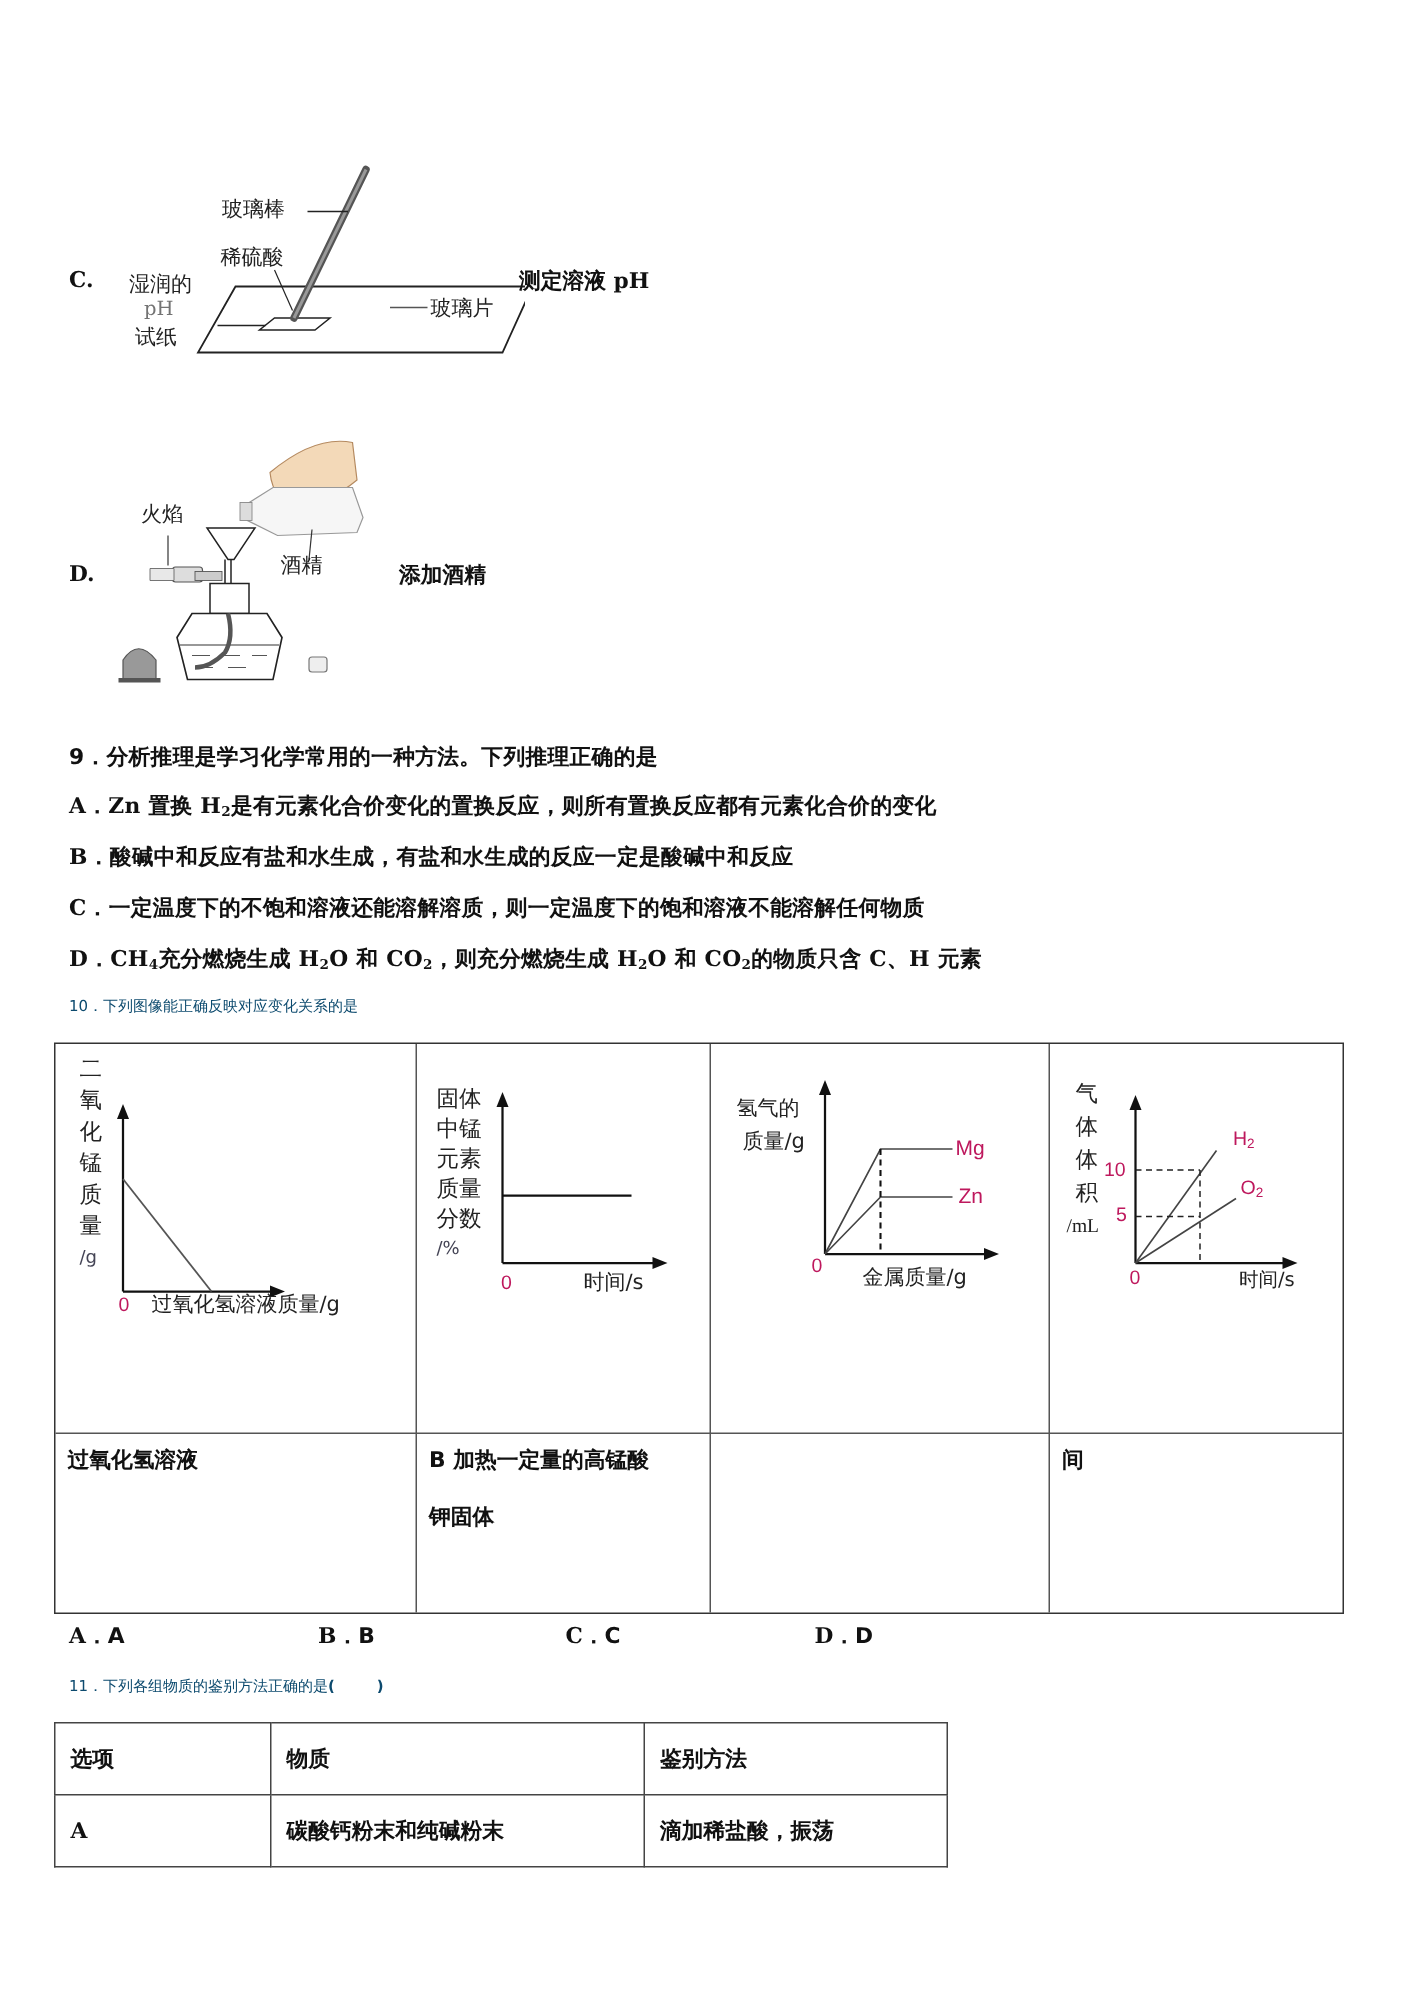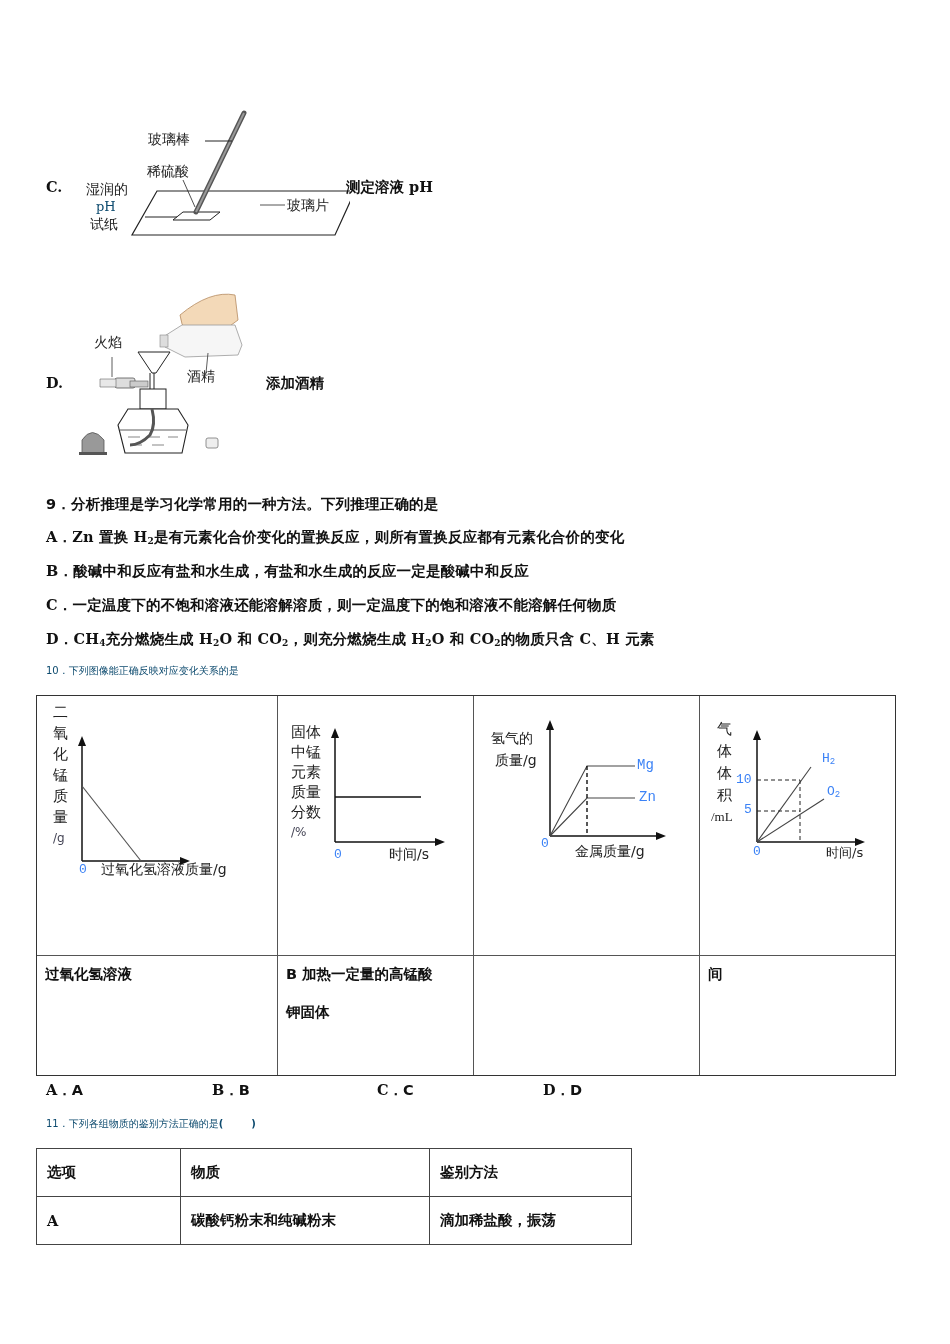--- a/index.html
+++ b/index.html
@@ -12,21 +12,21 @@
   .fig-label { font-family: "DejaVu Sans", sans-serif; font-size: 14px; color: #222; position: absolute; white-space: nowrap; }
   .opt-letter { position: absolute; font-weight: bold; font-size: 14.5px; }
   .caption { position: absolute; font-weight: bold; font-size: 14.5px; white-space: nowrap; }
 
   
   .tbl10 { position: absolute; left: 36px; top: 695px; width: 860px; height: 381px; border: 1.5px solid #333; box-sizing: border-box; }
   .tbl10 .vline { position: absolute; top: 0; bottom: 0; width: 0; border-left: 1px solid #555; }
   .tbl10 .hline { position: absolute; left: 0; right: 0; height: 0; border-top: 1px solid #555; top: 259px; }
   .cell-text { position: absolute; font-family: "DejaVu Sans", sans-serif; font-weight: bold; font-size: 14.5px; line-height: 38px; }
   .graph-text { position: absolute; font-family: "DejaVu Sans", sans-serif; font-size: 14px; color: #222; white-space: nowrap; }
-  .graph-serif { position: absolute; font-family: Liberation Mono, monospace; font-size: 13px; color: #3b82f6; white-space: nowrap; }
+  .graph-serif { position: absolute; font-family: Liberation Sans, sans-serif; font-size: 13px; color: #be185d; white-space: nowrap; }
 
   .answers { position: absolute; top: 1081px; font-weight: bold; font-size: 14.5px; white-space: nowrap; }
   .answers span { font-family: "DejaVu Sans", sans-serif; }
 
   
   .tbl11 { position: absolute; left: 36px; top: 1148px; width: 596px; border-collapse: collapse; }
   .tbl11 td { border: 1px solid #444; height: 47px; padding: 0 10px; font-weight: bold; font-size: 14.5px; vertical-align: middle; }
 </style>
 </head>
 <body>
@@ -43,21 +43,21 @@
     <line x1="164" y1="8" x2="116" y2="107" stroke="#999" stroke-width="2"></line>
 
     <line x1="125" y1="36" x2="152" y2="36" stroke="#222" stroke-width="1"></line>
     <line x1="103" y1="75" x2="115" y2="102" stroke="#222" stroke-width="0.8"></line>
     <line x1="65" y1="112" x2="97" y2="112" stroke="#222" stroke-width="1"></line>
     <line x1="180" y1="100" x2="205" y2="100" stroke="#555" stroke-width="1"></line>
   </svg>
   <div class="fig-label" style="left:148px; top:131px;">玻璃棒</div>
   <div class="fig-label" style="left:147px; top:163px;">稀硫酸</div>
   <div class="fig-label" style="left:86px; top:181px;">湿润的</div>
-  <div class="fig-label" style="left:96px; top:199px; font-family:'DejaVu Serif',serif; font-size:13px; color:#0c4a6e;">pH</div>
+  <div class="fig-label" style="left:96px; top:199px; font-family:'DejaVu Serif',serif; font-size:13px; color:#737373;">pH</div>
   <div class="fig-label" style="left:90px; top:216px;">试纸</div>
   <div class="fig-label" style="left:287px; top:197px;">玻璃片</div>
   <div class="caption" style="left:346px; top:178px;">测定溶液 pH</div>
 </div>
 
 <div>
   <div class="opt-letter" style="left:46px; top:374px;">D.</div>
   <svg class="abs" style="left:70px; top:285px;" width="180" height="175">
 
     <path d="M110,30 Q140,5 165,10 L168,35 Q150,50 130,52 Q112,50 110,30 Z" fill="#f3d9b8" stroke="#b58a60" stroke-width="0.8"></path>

